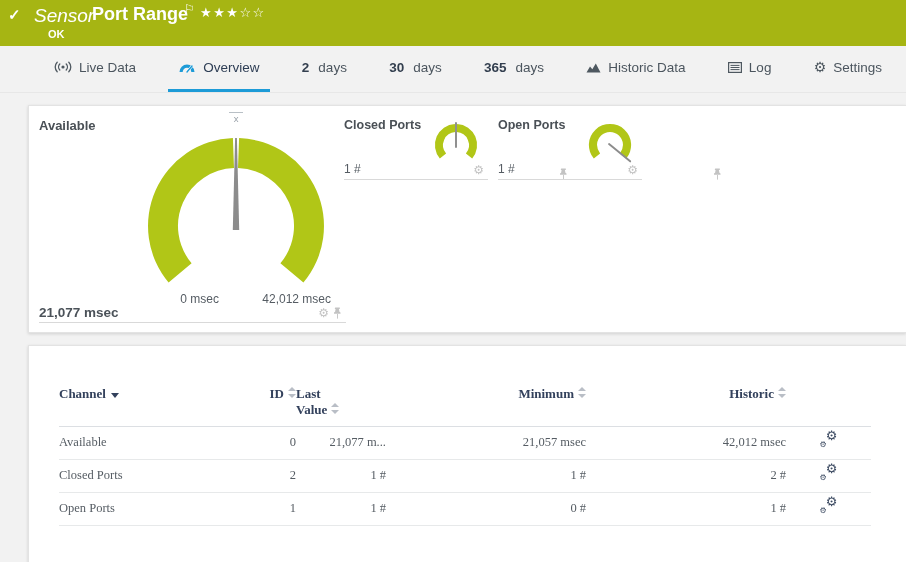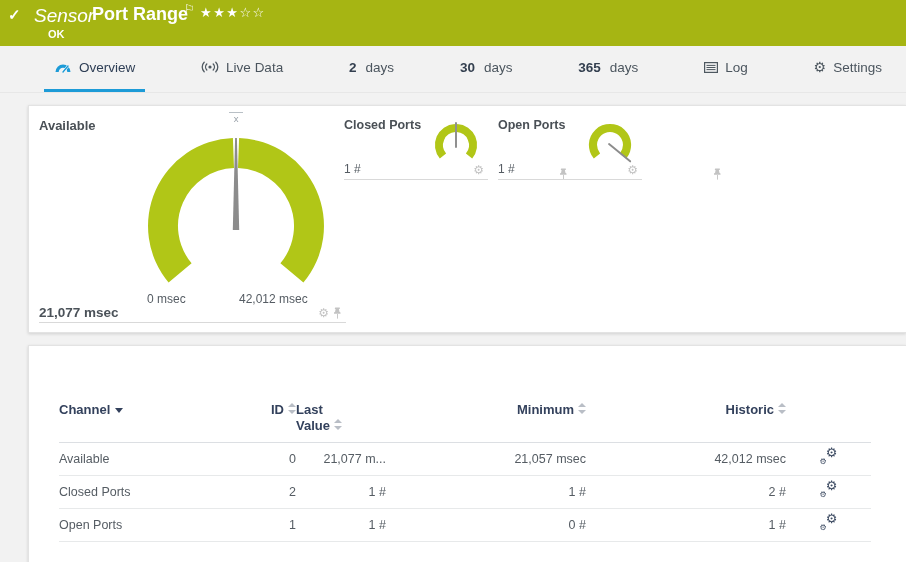--- a/index.html
+++ b/index.html
@@ -60,32 +60,32 @@
   .w-label{position:absolute; left:0; top:0; font-size:13px; font-weight:bold; color:#4a5056;}
   .w-value{position:absolute; left:0; bottom:2px; font-size:13.5px; font-weight:bold; color:#4b5259;}
   .w-icons{position:absolute; right:4px; bottom:3px; display:flex; gap:4px; align-items:flex-end; color:var(--faint-icon);}
   .w-icons .wgear{font-size:12px; line-height:1;}
   .widget-av{left:10px; top:12px; width:307px; height:205px;}
   .widget-av .big-gauge{position:absolute; left:107px; top:8px;}
   .mean{
     position:absolute; left:190px; top:-6px; width:14px; text-align:center;
     font-size:9.5px; color:#98a0a8; border-top:1.5px solid #b9c0c6; line-height:1.25;
   }
-  .scale{position:absolute; top:174px; font-size:12px; color:#555c63; text-align:left;}
+  .scale{position:absolute; top:174px; font-size:12px; color:#555c63; text-align:right;}
   .scale-min{left:108px; width:72px;}
   .scale-max{left:200px; width:92px;}
   .widget-sm{top:12px; width:144px; height:62px;}
   .widget-cl{left:315px;}
   .widget-op{left:469px;}
   .widget-sm .w-label{font-size:12.5px;}
   .widget-sm .w-value{font-size:12px; font-weight:normal; color:#555c63; bottom:3px;}
   .widget-sm svg{position:absolute; left:86px; top:4px;}
   .band{fill:var(--gauge);}
   
-  table{border-collapse:collapse; margin:56px 0 0 30px; table-layout:fixed;}
+  table{border-collapse:collapse; margin:40px 0 0 30px; table-layout:fixed;font-family:Liberation Serif, serif;}
   col.c-channel{width:175px;} col.c-id{width:62px;} col.c-last{width:90px;}
   col.c-min{width:200px;} col.c-max{width:200px;} col.c-gear{width:85px;}
   th{
     height:40px; vertical-align:top; font-size:13px; font-weight:bold;
     color:var(--navy); border-bottom:1px solid #dcdfe3; line-height:16px;
   }
   th.l{text-align:left;} th.r{text-align:right;} th.c{text-align:left;}
   td{
     height:33px; border-bottom:1px solid #e7e9ea; font-size:12.5px; color:#555c63;
   }
@@ -109,49 +109,55 @@
 <header class="topbar">
   <span class="chk">✓</span>
   <span class="sensor-type">Sensor</span>
   <span class="sensor-title">Port Range</span>
   <span class="flag">⚐</span>
   <span class="stars"><span>★★★</span><span>☆☆</span></span>
   <div class="status-ok">OK</div>
 </header>
 
 <nav class="tabs">
-  <div class="tab active">
-    <svg width="18" height="11" viewBox="0 0 18 11">
-      <path d="M1.5 10 A7.5 7.5 0 0 1 16.5 10 L13.3 10 A4.3 4.3 0 0 0 4.7 10 Z" fill="#1d9bd7"></path>
-      <line x1="9" y1="10" x2="14" y2="4" stroke="#ffffff" stroke-width="2.6"></line>
-      <line x1="9" y1="10" x2="14" y2="4" stroke="#1d9bd7" stroke-width="1.4" stroke-linecap="round"></line>
-    </svg>
-    <span>Overview</span>
-  </div>
   <div class="tab">
     <svg width="18" height="12" viewBox="0 0 18 12" fill="none" stroke="#4e5860" stroke-width="1.3" stroke-linecap="round">
       <circle cx="9" cy="6" r="1.6" fill="#4e5860" stroke="none"></circle>
       <path d="M5.8 3 A4.3 4.3 0 0 0 5.8 9"></path>
       <path d="M3.2 1.2 A6.8 6.8 0 0 0 3.2 10.8"></path>
       <path d="M12.2 3 A4.3 4.3 0 0 1 12.2 9"></path>
       <path d="M14.8 1.2 A6.8 6.8 0 0 1 14.8 10.8"></path>
     </svg>
     <span>Live Data</span>
   </div>
+  <div class="tab active">
+    <svg width="18" height="11" viewBox="0 0 18 11">
+      <path d="M1.5 10 A7.5 7.5 0 0 1 16.5 10 L13.3 10 A4.3 4.3 0 0 0 4.7 10 Z" fill="#1d9bd7"></path>
+      <line x1="9" y1="10" x2="14" y2="4" stroke="#ffffff" stroke-width="2.6"></line>
+      <line x1="9" y1="10" x2="14" y2="4" stroke="#1d9bd7" stroke-width="1.4" stroke-linecap="round"></line>
+    </svg>
+    <span>Overview</span>
+  </div>
   <div class="tab">
     <span class="num">2</span>
     <span>days</span>
   </div>
   <div class="tab">
     <span class="num">30</span>
     <span>days</span>
   </div>
   <div class="tab">
     <span class="num">365</span>
     <span>days</span>
+  </div>
+  <div class="tab">
+    <svg width="15" height="11" viewBox="0 0 15 11">
+      <path d="M0.5 10.5 L4 4.5 L6.3 7.2 L9.8 1.5 L14.5 10.5 Z" fill="#4e5860"></path>
+    </svg>
+    <span>Historic Data</span>
   </div>
   <div class="tab">
     <svg width="14" height="11" viewBox="0 0 14 11">
       <rect x="0.6" y="0.6" width="12.8" height="9.8" fill="none" stroke="#4e5860" stroke-width="1.2"></rect>
       <line x1="2.5" y1="3.4" x2="11.5" y2="3.4" stroke="#4e5860" stroke-width="1"></line>
       <line x1="2.5" y1="5.5" x2="11.5" y2="5.5" stroke="#4e5860" stroke-width="1"></line>
       <line x1="2.5" y1="7.6" x2="11.5" y2="7.6" stroke="#4e5860" stroke-width="1"></line>
     </svg>
     <span>Log</span>
   </div>

